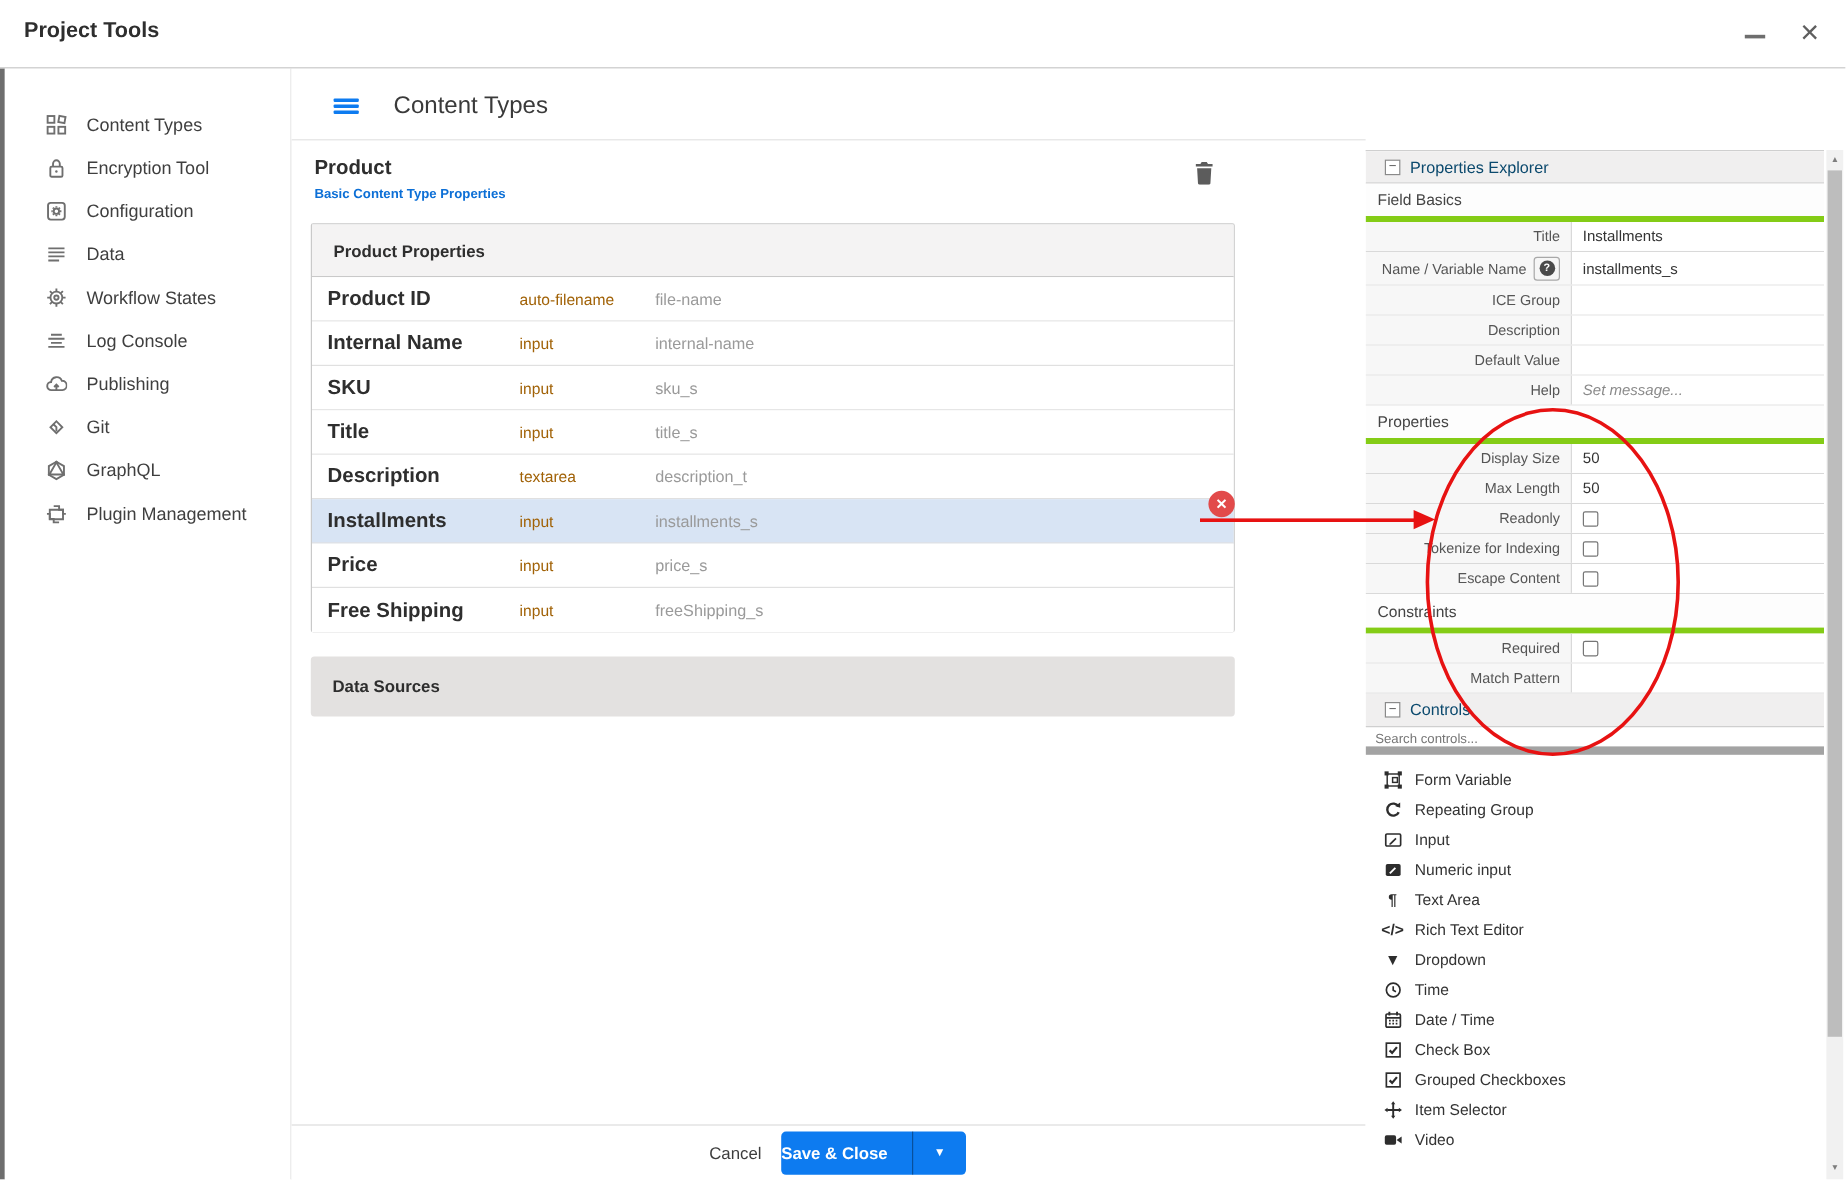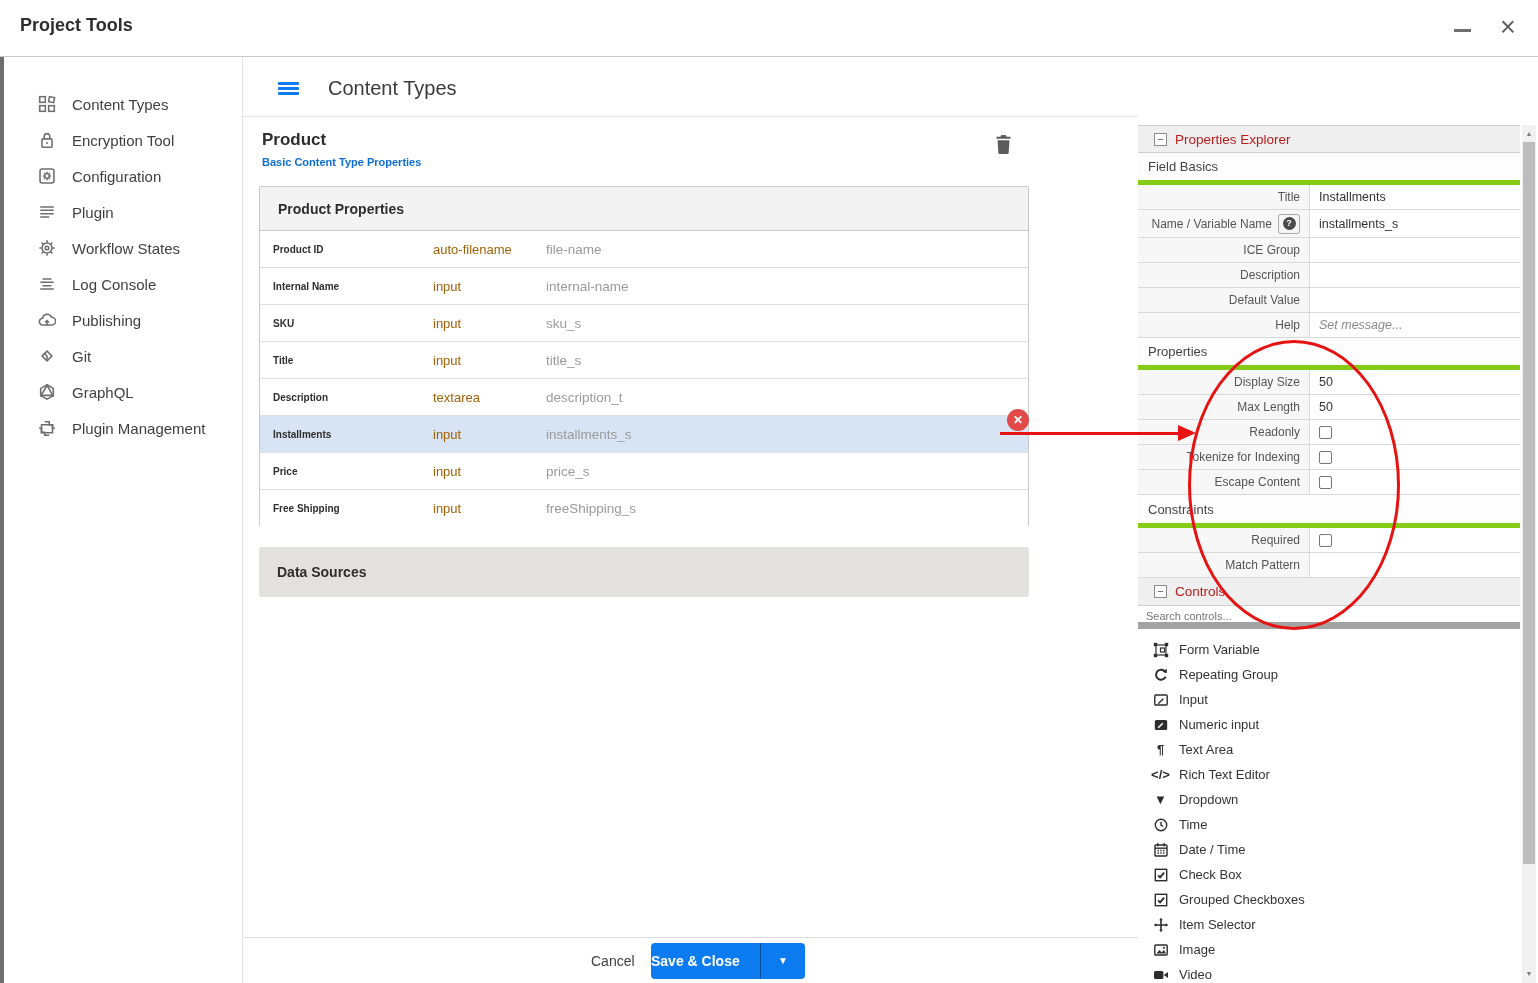--- a/index.html
+++ b/index.html
@@ -40,21 +40,21 @@
     color:#0c6fd6; cursor:pointer; }
   #trash-btn { position:absolute; left:752px; top:78px; width:20px; height:22px; cursor:pointer; color:#5c5c5c; }
 
   #pp-card { position:absolute; left:16px; top:129px; width:770px; height:341px;
     border:1px solid #c9c9c9; border-radius:2px; background:#fff; }
   #pp-header { height:44px; background:#f4f3f3; border-bottom:1px solid #c9c9c9;
     display:flex; align-items:center; padding-left:18px; font-size:14px; font-weight:bold; color:#2e2e2e; }
   .pp-row { display:flex; align-items:center; height:37px; border-bottom:1px solid #e0e0e0;
     padding-left:13px; background:#fff; cursor:pointer; position:relative; }
   .pp-row:last-child { border-bottom:none; }
-  .pp-row .fl { flex:0 0 160px; font-size:10px; font-weight:bold; color:#2e2e2e; }
+  .pp-row .fl { flex:0 0 160px; font-size:17px; font-weight:bold; color:#2e2e2e; }
   .pp-row .fc { flex:0 0 113px; font-size:13px; color:#a16207; }
   .pp-row .fv { flex:1; font-size:13.5px; color:#9a9a9a; }
   .pp-row.hl { background:#d8e4f4; }
 
   #data-sources { position:absolute; left:16px; top:490px; width:770px; height:50px;
     background:#e3e1e0; border-radius:3px; display:flex; align-items:center; padding-left:18px;
     font-size:14px; font-weight:bold; color:#2e2e2e; cursor:pointer; }
 
   #editor-footer { position:absolute; left:0; top:880px; width:895px; height:46px;
     border-top:1px solid #ddd; background:#fff; }
@@ -68,21 +68,21 @@
     line-height:36px; font-size:10px; }
 
   
   #props-panel { position:absolute; left:1138px; top:125px; width:382px; height:858px;
     background:#fff; border-top:1px solid #cfcfcf; overflow:hidden; }
   #pe-header, #ctl-header { background:#f0efef; border-bottom:1px solid #cfcfcf;
     display:flex; align-items:center; padding-left:16px; }
   #pe-header { height:27px; }
   .collapse-box { width:13px; height:13px; border:1px solid #8a8a8a; background:#fff; color:#555;
     font-size:11px; line-height:10px; text-align:center; margin-right:8px; cursor:pointer; }
-  .panel-title { font-size:13.5px; color:#b91c1c; }
+  .panel-title { font-size:13.5px; color:#0c4a6e; }
   .grp-header { background:#fdfdfd; border-bottom:5px solid #84cc16; display:flex; align-items:center;
     padding-left:10px; font-size:13px; color:#444; }
   .prow { display:flex; height:25px; border-bottom:1px solid #d9d9d9; }
   .prow.tall { height:28px; }
   .prow .lbl { flex:0 0 172px; background:#f7f7f7; border-right:1px solid #d9d9d9;
     display:flex; align-items:center; justify-content:flex-end; padding-right:9px;
     font-size:12px; color:#555; gap:6px; }
   .prow .val { flex:1; background:#fff; display:flex; align-items:center; padding-left:9px;
     font-size:12.5px; color:#333; }
   .prow .val .ph { font-style:italic; color:#8a8a8a; }
@@ -166,21 +166,21 @@
           </svg>
         </span>
         <span class="side-label">Configuration</span>
       </div>
       <div class="side-item">
         <span class="ic">
           <svg viewBox="0 0 16 16" fill="none" stroke="currentColor" stroke-width="1.4">
             <path d="M2 3.5h12M2 6.5h12M2 9.5h12M2 12.5h8"></path>
           </svg>
         </span>
-        <span class="side-label">Plugin</span>
+        <span class="side-label">Data</span>
       </div>
       <div class="side-item">
         <span class="ic">
           <svg viewBox="0 0 16 16" fill="none" stroke="currentColor" stroke-width="1.4">
             <circle cx="8" cy="8" r="4.4"></circle>
             <circle cx="8" cy="8" r="1.6"></circle>
             <path d="M8 1.2v2.2M8 12.6v2.2M1.2 8h2.2M12.6 8h2.2M3.2 3.2l1.5 1.5M11.3 11.3l1.5 1.5M12.8 3.2l-1.5 1.5M4.7 11.3l-1.5 1.5"></path>
           </svg>
         </span>
         <span class="side-label">Workflow States</span>
@@ -538,30 +538,20 @@
             <svg viewBox="0 0 16 16" fill="none" stroke="currentColor" stroke-width="1.4">
               <path d="M8 3v10M3 8h10" stroke-width="1.6"></path>
               <path d="M8 0.7l1.8 2.6H6.2zM8 15.3l1.8-2.6H6.2zM0.7 8l2.6-1.8v3.6zM15.3 8l-2.6-1.8v3.6z" fill="currentColor" stroke="none"></path>
             </svg>
           </span>
           <span class="ctl-label">Item Selector</span>
         </div>
         <div class="ctl-item">
           <span class="ic">
             <svg viewBox="0 0 16 16" fill="none" stroke="currentColor" stroke-width="1.4">
-              <rect x="1.8" y="3" width="12.4" height="10" rx="1"></rect>
-              <path d="M3.4 11.6l3-3.6 2.4 2.5 2-2.4 1.8 2.3v1.2z" fill="currentColor" stroke="none"></path>
-              <circle cx="11" cy="5.8" r="1" fill="currentColor" stroke="none"></circle>
-            </svg>
-          </span>
-          <span class="ctl-label">Image</span>
-        </div>
-        <div class="ctl-item">
-          <span class="ic">
-            <svg viewBox="0 0 16 16" fill="none" stroke="currentColor" stroke-width="1.4">
               <rect x="1" y="4" width="9.4" height="8" rx="1.5" fill="currentColor" stroke="none"></rect>
               <path d="M10.8 8l4.2-3v6z" fill="currentColor" stroke="none"></path>
             </svg>
           </span>
           <span class="ctl-label">Video</span>
         </div>
       </div>
   </aside>
 
   <div id="panel-scrollbar">

